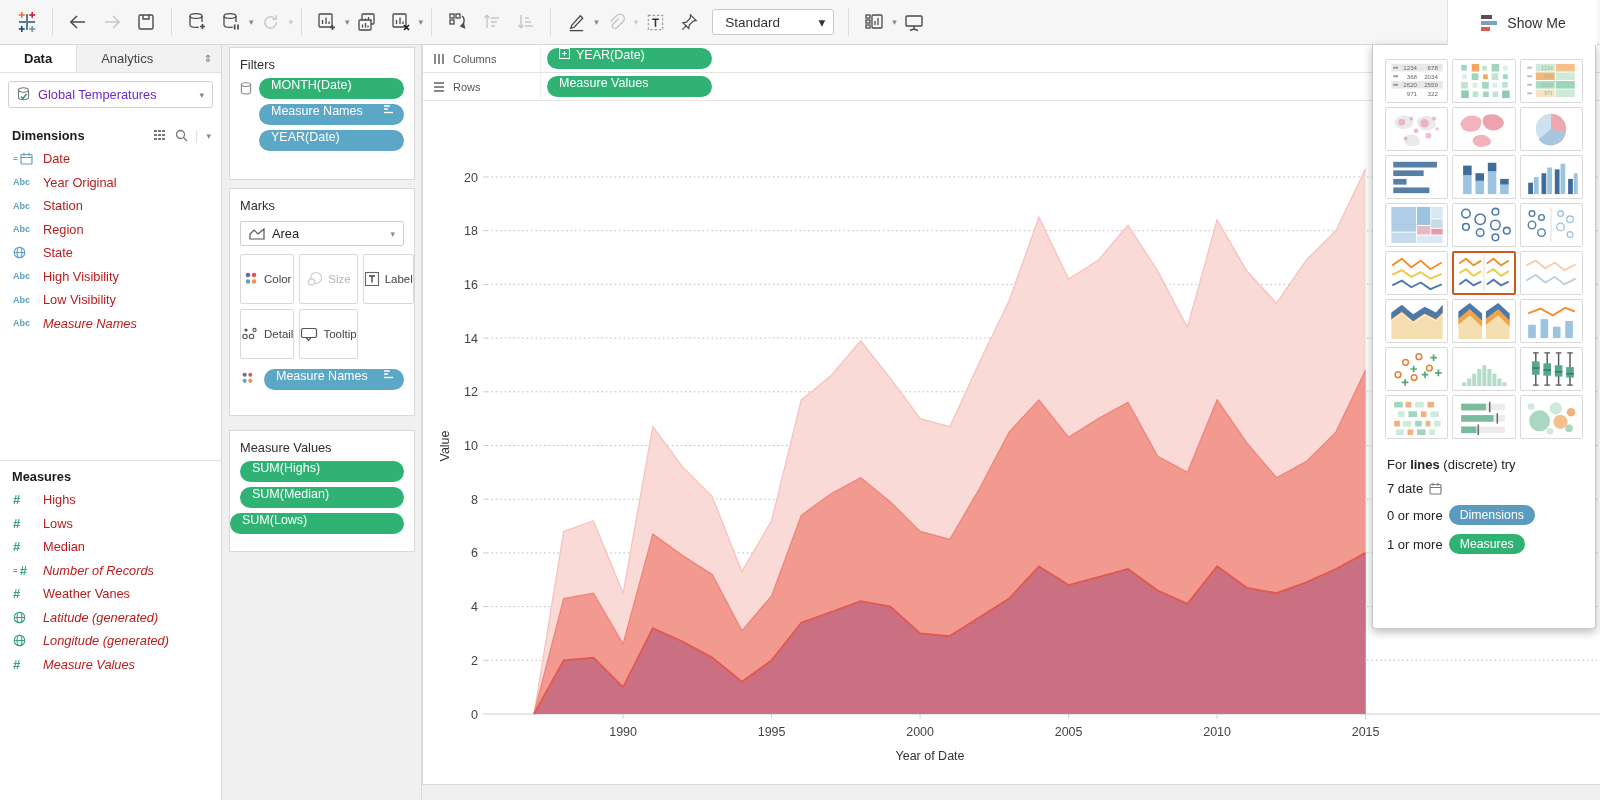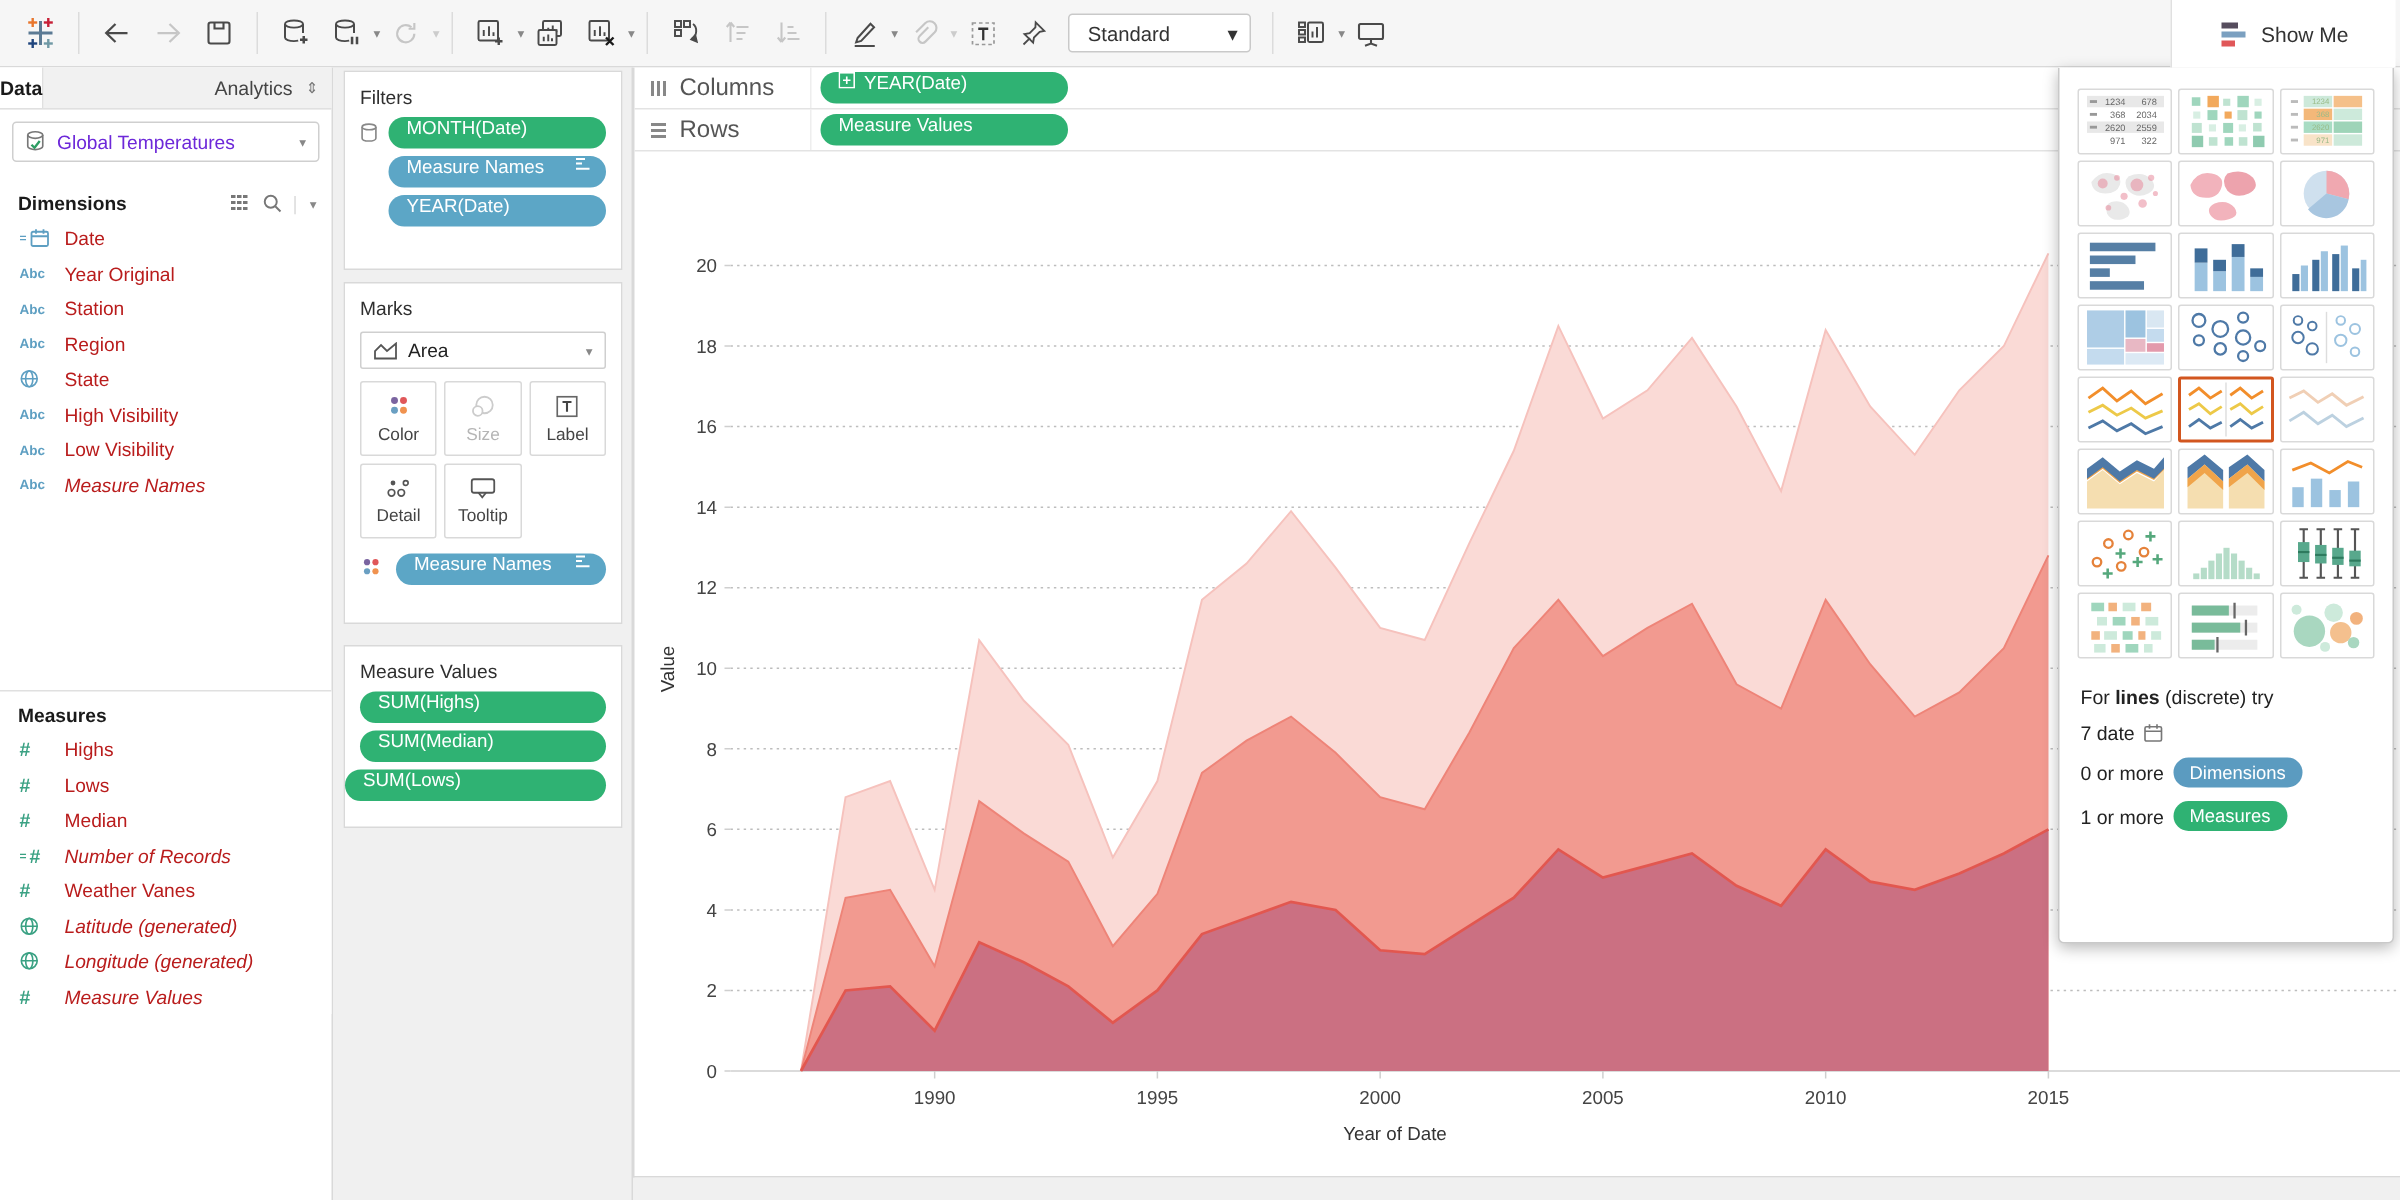--- a/index.html
+++ b/index.html
@@ -14,21 +14,21 @@
   .caret { font-size:9px; color:#888; margin-left:1px; }
   .caret.dis { color:#ccc; }
   .tb-select { height:26px; border:1px solid #c9c9c9; border-radius:3px; background:#fff; display:flex; align-items:center; padding:0 8px 0 12px; width:122px; justify-content:space-between; margin:0 6px; }
   .tb-select span { font-size:13.5px; color:#333; }
   .showme-btn { position:absolute; right:3px; top:0; width:150px; height:45px; background:#fff; border-left:1px solid #e0e0e0; display:flex; align-items:center; justify-content:center; gap:8px; z-index:30; }
   .showme-btn .lbl { font-size:14px; color:#333; }
 
   
   .sidebar { position:absolute; left:0; top:45px; width:222px; height:755px; background:#fff; border-right:1px solid #d9d9d9; }
   .tabs { display:flex; height:28px; border-bottom:1px solid #e0e0e0; background:#f1f1f1; }
-  .tab { padding:0 0; display:flex; align-items:center; font-size:13px; color:#444;justify-content:flex-end; }
+  .tab { padding:0 24px; display:flex; align-items:center; font-size:13px; color:#444; }
   .tab.active { background:#fff; color:#1a1a1a; font-weight:bold; border-right:1px solid #e0e0e0; }
   .tab-sorticon { width:26px; display:flex; align-items:center; justify-content:center; color:#777; font-size:10px; }
   .ds-row { padding:8px 8px 6px 8px; }
   .ds-box { height:27px; border:1px solid #cfcfcf; border-radius:3px; display:flex; align-items:center; padding:0 8px; gap:7px; background:#fff; }
   .ds-box .lbl { flex:1; font-size:12.8px; color:#6d28d9; white-space:nowrap; overflow:hidden; }
   .pane-head { display:flex; align-items:center; padding:8px 10px 4px 12px; }
   .pane-head .ttl { font-weight:bold; font-size:12.8px; color:#1a1a1a; flex:1; }
   .pane-head .hicons { display:flex; align-items:center; gap:7px; color:#777; }
   .fld-list .fld { height:23.5px; display:flex; align-items:center; padding-left:13px; cursor:default; }
   .fld .fic { width:30px; display:flex; align-items:center; gap:1px; flex:0 0 auto; }
@@ -48,31 +48,31 @@
   .pill-row { display:flex; align-items:center; padding:0 10px; margin-bottom:5px; }
   .pill-row .lead { width:19px; flex:0 0 auto; display:flex; align-items:center; color:#888; }
   .pill-row.noicon { padding-left:29px; }
   .pill { flex:1; height:21px; border-radius:11px; display:flex; align-items:flex-start; padding:0 9px 0 12px; color:#fff; font-size:12.5px; white-space:nowrap; }
   .pill .ptxt { flex:1; overflow:hidden; }
   .pill.green { background:#2fb273; }
   .pill.blue { background:#5ca6c6; }
   .marks-dd { margin:2px 10px 8px 10px; height:25px; border:1px solid #cfcfcf; border-radius:2px; display:flex; align-items:center; padding:0 8px; gap:7px; }
   .marks-dd .lbl { flex:1; font-size:12.8px; color:#222; }
   .marks-grid { display:grid; grid-template-columns:1fr 1fr 1fr; gap:5px; margin:0 10px; }
-  .mbtn { height:50px; border:1px solid #d9d9d9; border-radius:2px; background:#fff; display:flex; flex-direction:column; align-items:center; justify-content:center; gap:5px; }
+  .mbtn { height:50px; border:1px solid #d9d9d9; border-radius:2px; background:#fff; display:flex; flex-direction:row; align-items:center; justify-content:center; gap:5px; }
   .mbtn .mlbl { font-size:11.5px; color:#444; }
   .mbtn.dis .mlbl { color:#b5b5b5; }
   .marks-pillrow { margin:10px 10px 10px 10px; display:flex; align-items:center; }
   .marks-pillrow .lead { width:24px; flex:0 0 auto; }
   .mv-pills .pill-row { padding:0 10px; }
 
   
   .sheet { position:absolute; left:422px; top:45px; width:1178px; height:740px; background:#fff; border-left:1px solid #d9d9d9; border-bottom:1px solid #d9d9d9; }
   .shelf { height:28px; border-bottom:1px solid #e3e3e3; display:flex; align-items:center; }
-  .shelf .zlabel { width:118px; display:flex; align-items:center; gap:8px; padding-left:10px; border-right:1px solid #eee; color:#555; font-size:16px; flex:0 0 auto; align-self:stretch; }
+  .shelf .zlabel { width:118px; display:flex; align-items:center; gap:8px; padding-left:10px; border-right:1px solid #eee; color:#555; font-size:11px; flex:0 0 auto; align-self:stretch; }
   .shelf .pillzone { display:flex; align-items:center; padding-left:6px; gap:4px; }
   .shelf .pill { flex:0 0 auto; width:165px; height:21px; }
   .chart-wrap { position:relative; width:1178px; height:683px; }
   .tick { font-size:12.5px; fill:#444; }
   .axis { font-size:12.5px; fill:#333; }
 
   
   .showme-panel { position:absolute; left:1372px; top:45px; width:224px; height:584px; background:#fff; border:1px solid #c9c9c9; border-top:none; border-radius:0 0 4px 4px; box-shadow:0 3px 10px rgba(0,0,0,0.28); z-index:25; }
   .sm-grid { display:grid; grid-template-columns:repeat(3,1fr); gap:4px; padding:14px 12px 8px 12px; }
   .sm-cell { height:44px; border:1px solid #d9d9d9; border-radius:2px; background:#fff; display:flex; align-items:center; justify-content:center; }

